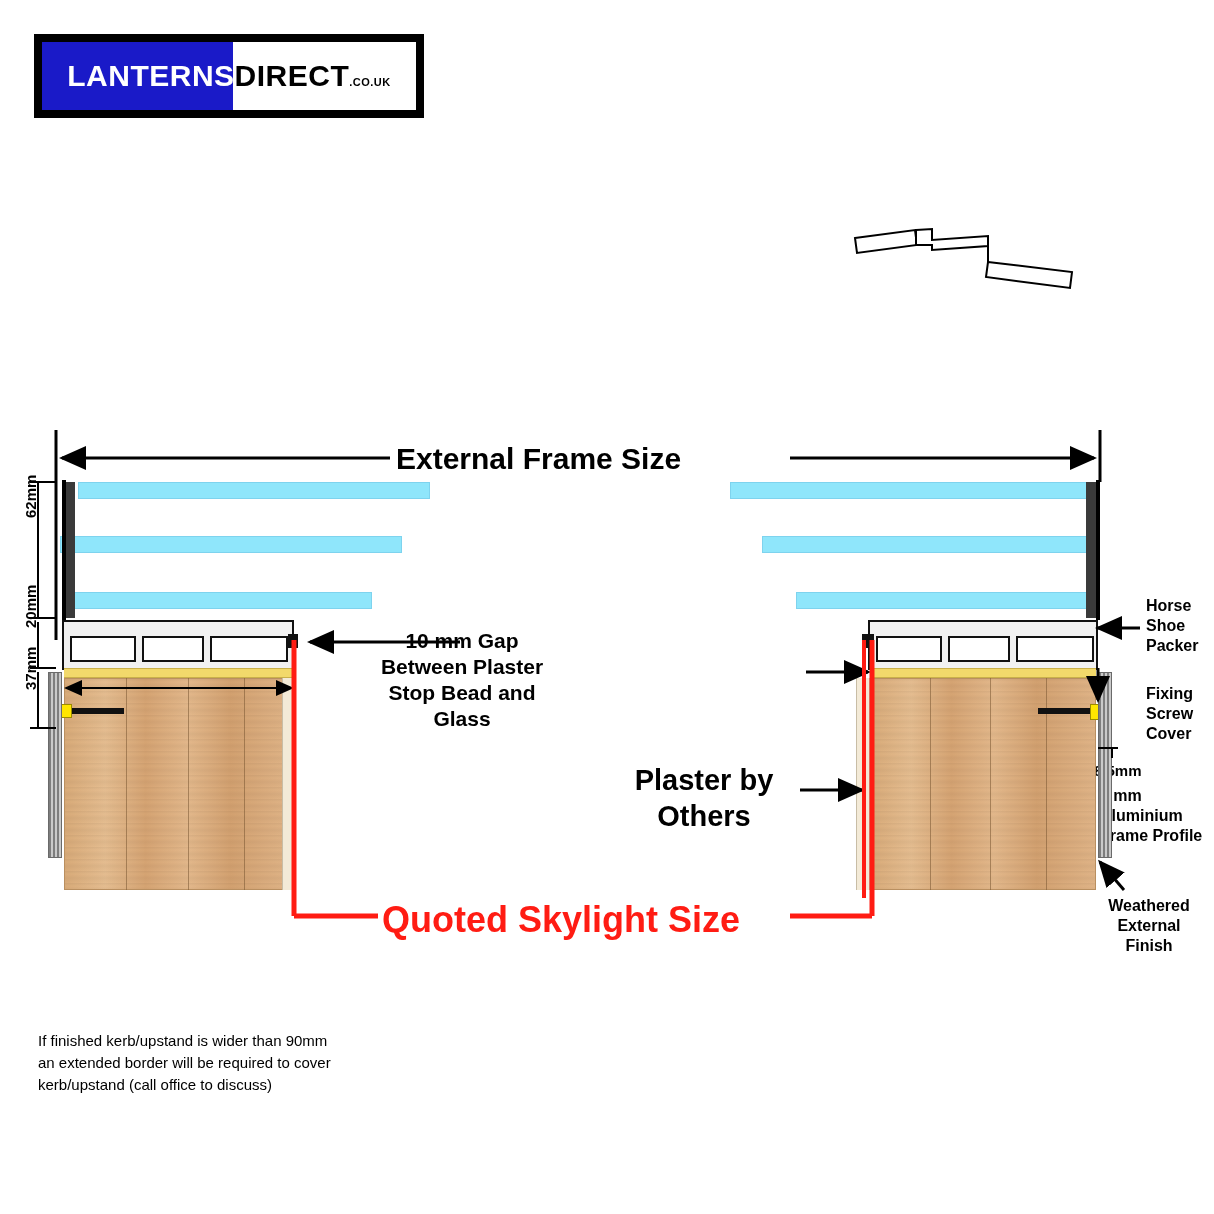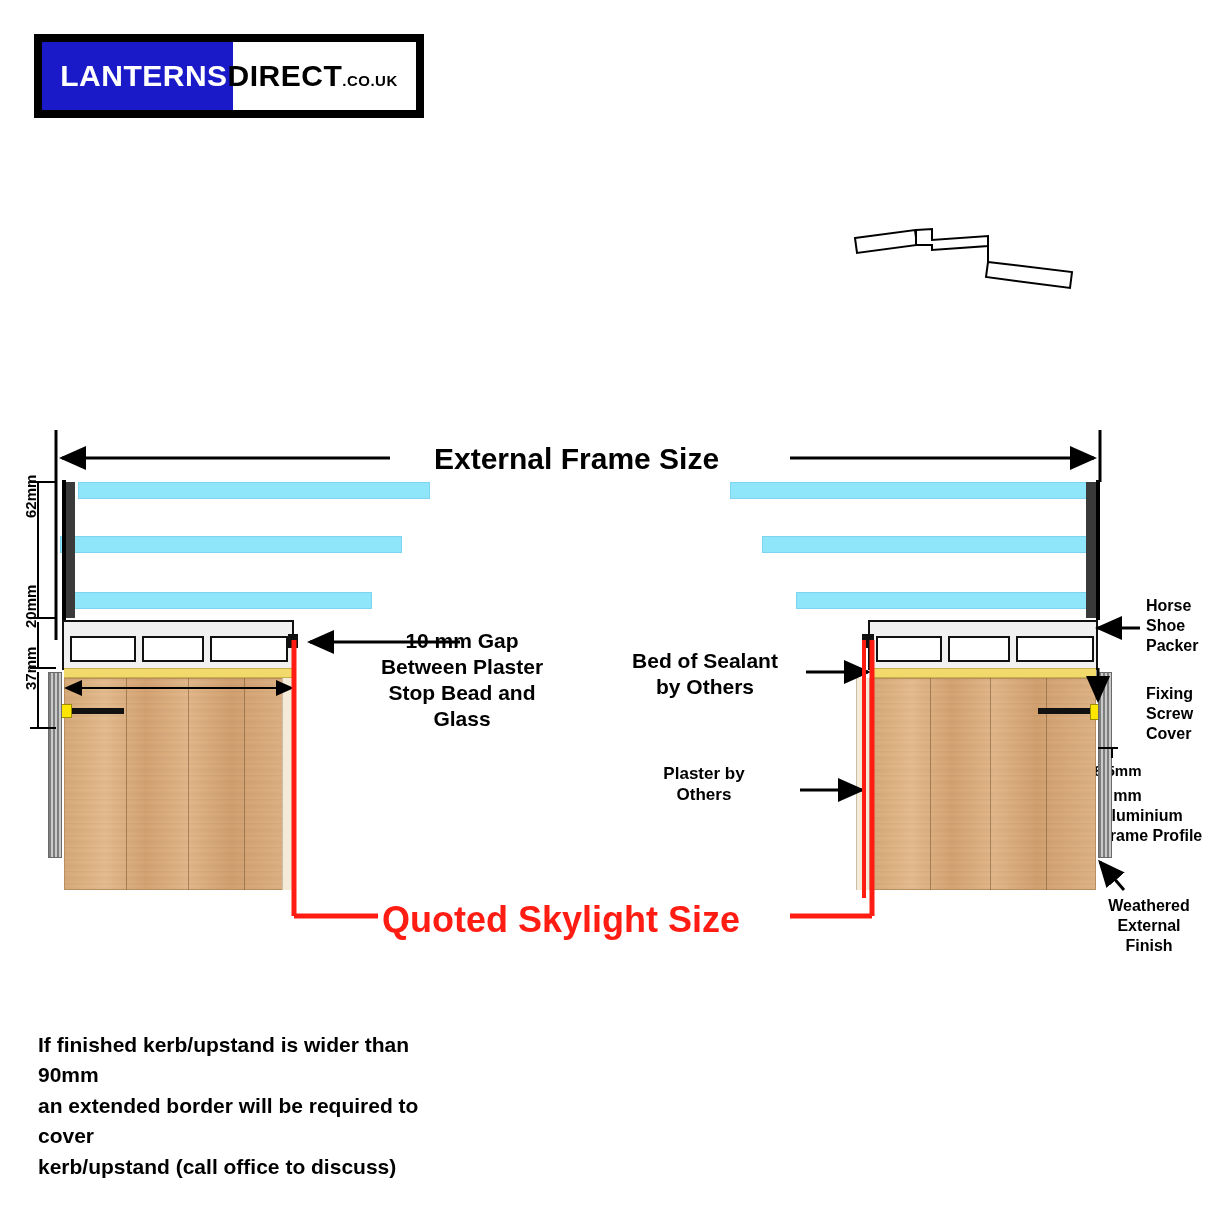--- a/index.html
+++ b/index.html
@@ -62,34 +62,34 @@
     z-index: 3;
     width: 100%;
     text-align: center;
     font-size: 30px;
     font-weight: 700;
     letter-spacing: 0.5px;
     white-space: nowrap;
   }
   .logo-text .w1 { color: #ffffff; }
   .logo-text .w2 { color: #000000; }
-  .logo-text .w3 { color: #000000; font-size: 15px; }
+  .logo-text .w3 { color: #000000; font-size: 11px; }
 
   
   .txt {
     position: absolute;
     font-weight: 700;
     line-height: 1.24;
     white-space: pre-line;
   }
   .red { color: #ff1c13; }
   .small-note {
     position: absolute;
-    font-size: 21px;
-    font-weight: 700;
+    font-size: 15px;
+    font-weight: 400;
     line-height: 1.45;
     white-space: pre-line;
   }
 
   
   .line {
     position: absolute;
     background: #000;
   }
 
@@ -199,39 +199,37 @@
   <div class="logo-box">
     <div class="logo-inner">
       <div class="logo-blue"></div>
       <div class="logo-white"></div>
       <div class="logo-text"><span class="w1">LANTERNS</span><span class="w2">DIRECT</span><span class="w3">.CO.UK</span></div>
     </div>
   </div>
 
 
 
-  <div class="txt" style="left:396px; top:440px; font-size:30px;margin-left:38px;">External Frame Size</div>
+  <div class="txt" style="left:396px; top:440px; font-size:30px;">External Frame Size</div>
 
   <div class="txt red" style="left:382px; top:898px; font-size:36px;">Quoted Skylight Size</div>
 
   <div class="txt" style="left:22px; top:518px; font-size:15px; transform:rotate(-90deg); transform-origin:left top; white-space:nowrap;">62mm</div>
   <div class="txt" style="left:22px; top:628px; font-size:15px; transform:rotate(-90deg); transform-origin:left top; white-space:nowrap;">20mm</div>
   <div class="txt" style="left:22px; top:690px; font-size:15px; transform:rotate(-90deg); transform-origin:left top; white-space:nowrap;">37mm</div>
 
   <div class="txt" style="left:130px; top:699px; font-size:20px;">88.5mm *</div>
 
   <div class="txt" style="left:362px; top:628px; width:200px; text-align:center; font-size:21px;">10 mm Gap
 Between Plaster
 Stop Bead and
 Glass</div>
 
-  <div class="txt" style="left:600px; top:648px; width:210px; text-align:center; font-size:21px;">Bed of Sealant
-by Others</div>
-
-  <div class="txt" style="left:614px; top:763px; width:180px; text-align:center; font-size:17px;">Plaster by
+
+  <div class="txt" style="left:614px; top:763px; width:180px; text-align:center; font-size:29px;">Plaster by
 Others</div>
 
   <div class="txt" style="left:1146px; top:596px; width:90px; font-size:16px;">Horse
 Shoe
 Packer</div>
 
   <div class="txt" style="left:1146px; top:684px; width:90px; font-size:16px;">Fixing
 Screw
 Cover</div>
 

